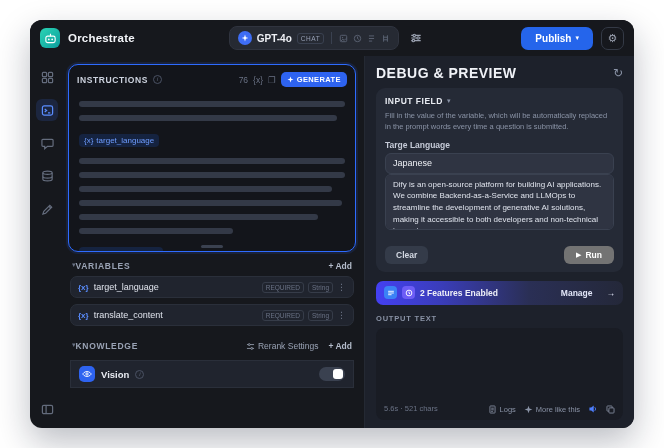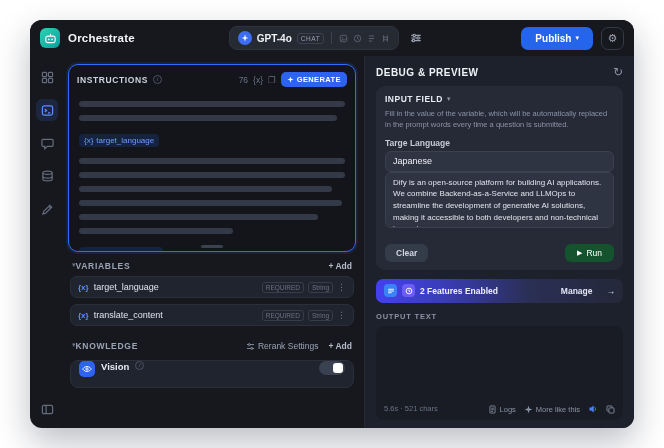--- a/index.html
+++ b/index.html
@@ -51,43 +51,43 @@
   .add-btn { font-size:8.5px; color:#b4bccb; font-weight:600; cursor:pointer; }
   .rerank { display:flex; align-items:center; gap:3px; font-size:8.5px; color:#9aa3b5; cursor:pointer; }
 
   .var-row { display:flex; align-items:center; gap:5px; background:#20242e; border:1px solid #2a2f3a; border-radius:7px; height:22px; padding:0 7px; margin:0 2px 6px; cursor:pointer; }
   .var-x { color:#5a8dff; font-size:8px; font-weight:700; }
   .var-name { font-size:9px; color:#dfe3ec; }
   .var-right { margin-left:auto; display:flex; gap:4px; align-items:center; }
   .badge { font-size:6.5px; color:#6a7285; border:1px solid #363c49; border-radius:3px; padding:1px 3px; }
   .row-menu { color:#6a7285; font-size:9px; cursor:pointer; }
 
-  .vision-card { display:flex; gap:6px; background:#20242e; border:1px solid #2a2f3a; border-radius:8px; height:28px; padding:0 8px; margin:4px 2px 0; }
+  .vision-card { display:flex; align-items:center; gap:6px; background:#20242e; border:1px solid #2a2f3a; border-radius:0; height:28px; padding:0 8px; margin:4px 2px 0; }
   .vision-ico { width:16px; height:16px; border-radius:5px; background:#2e63f0; display:flex; align-items:center; justify-content:center; flex:none; }
   .vision-label { font-size:9.5px; color:#e8ebf2; font-weight:600; }
   .toggle { margin-left:auto; width:26px; height:14px; border-radius:8px; background:#3a4150; position:relative; cursor:pointer; }
   .knob { position:absolute; top:2px; right:2px; width:10px; height:10px; border-radius:3px; background:#fff; }
 
   
   .right { flex:1; background:#1d212b; border-left:1px solid #242933; padding:9px 11px 8px; display:flex; flex-direction:column; min-width:0; overflow:hidden; }
   .dbg-head { display:flex; align-items:center; flex:none; }
-  .dbg-title { font-size:10px; font-weight:700; color:#f0f2f7; letter-spacing:.5px; }
+  .dbg-title { font-size:14px; font-weight:700; color:#f0f2f7; letter-spacing:.5px; }
   .refresh { margin-left:auto; color:#8a93a6; font-size:12px; cursor:pointer; }
 
   .input-card { margin-top:7px; background:#252a36; border-radius:9px; padding:8px 9px; flex:none; }
   .if-title-row { display:flex; align-items:center; gap:4px; cursor:pointer; }
   .if-title { font-size:8.5px; font-weight:700; color:#e8ebf2; letter-spacing:.5px; }
   .if-chev { font-size:7px; color:#8a93a6; }
   .if-desc { font-size:7.5px; color:#8a93a6; line-height:1.45; margin:5px 0 6px; }
   .fld-label { font-size:8.5px; color:#c6cbd8; margin:7px 0 3px; font-weight:600; }
   .fld-input { display:block; width:100%; height:21px; background:#2f3442; border:1px solid #3a4150; border-radius:6px; color:#eef0f5; font-size:9px; padding:0 7px; font-family:inherit; outline:none; }
   .fld-ta { display:block; width:100%; height:56px; background:#2f3442; border:1px solid #3a4150; border-radius:6px; color:#dfe3ec; font-size:8px; line-height:1.45; padding:4px 7px; resize:none; font-family:inherit; outline:none; }
   .if-actions { display:flex; justify-content:space-between; margin-top:16px; }
   .clear-btn { background:#343b49; color:#d3d8e2; font-size:8.5px; font-weight:600; border-radius:6px; padding:4px 11px; cursor:pointer; }
-  .run-btn { background:#14532d; color:#fff; font-size:8.5px; font-weight:400; border-radius:6px; padding:4px 12px; display:flex; align-items:center; gap:4px; cursor:pointer; }
+  .run-btn { background:#737373; color:#fff; font-size:8.5px; font-weight:700; border-radius:6px; padding:4px 12px; display:flex; align-items:center; gap:4px; cursor:pointer; }
   .run-play { font-size:7px; }
 
   .features { margin-top:9px; height:24px; flex:none; border-radius:7px; display:flex; align-items:center; gap:5px; padding:0 8px;
               background:linear-gradient(90deg,#4440f2 0%,#3a3dba 26%,#2a2f55 62%,#242839 100%); cursor:pointer; }
   .feat-ico { width:13px; height:13px; border-radius:4px; display:flex; align-items:center; justify-content:center; flex:none; }
   .feat-ico.blue { background:#3b82f6; } .feat-ico.purple { background:#6d5df6; }
   .feat-text { font-size:8.5px; color:#eef0f7; font-weight:600; }
   .manage { margin-left:auto; display:flex; gap:14px; align-items:center; font-size:8.5px; color:#e2e6f8; font-weight:600; cursor:pointer; }
 
   .out-label { margin-top:9px; font-size:7.5px; font-weight:700; color:#8a93a6; letter-spacing:.8px; flex:none; }

